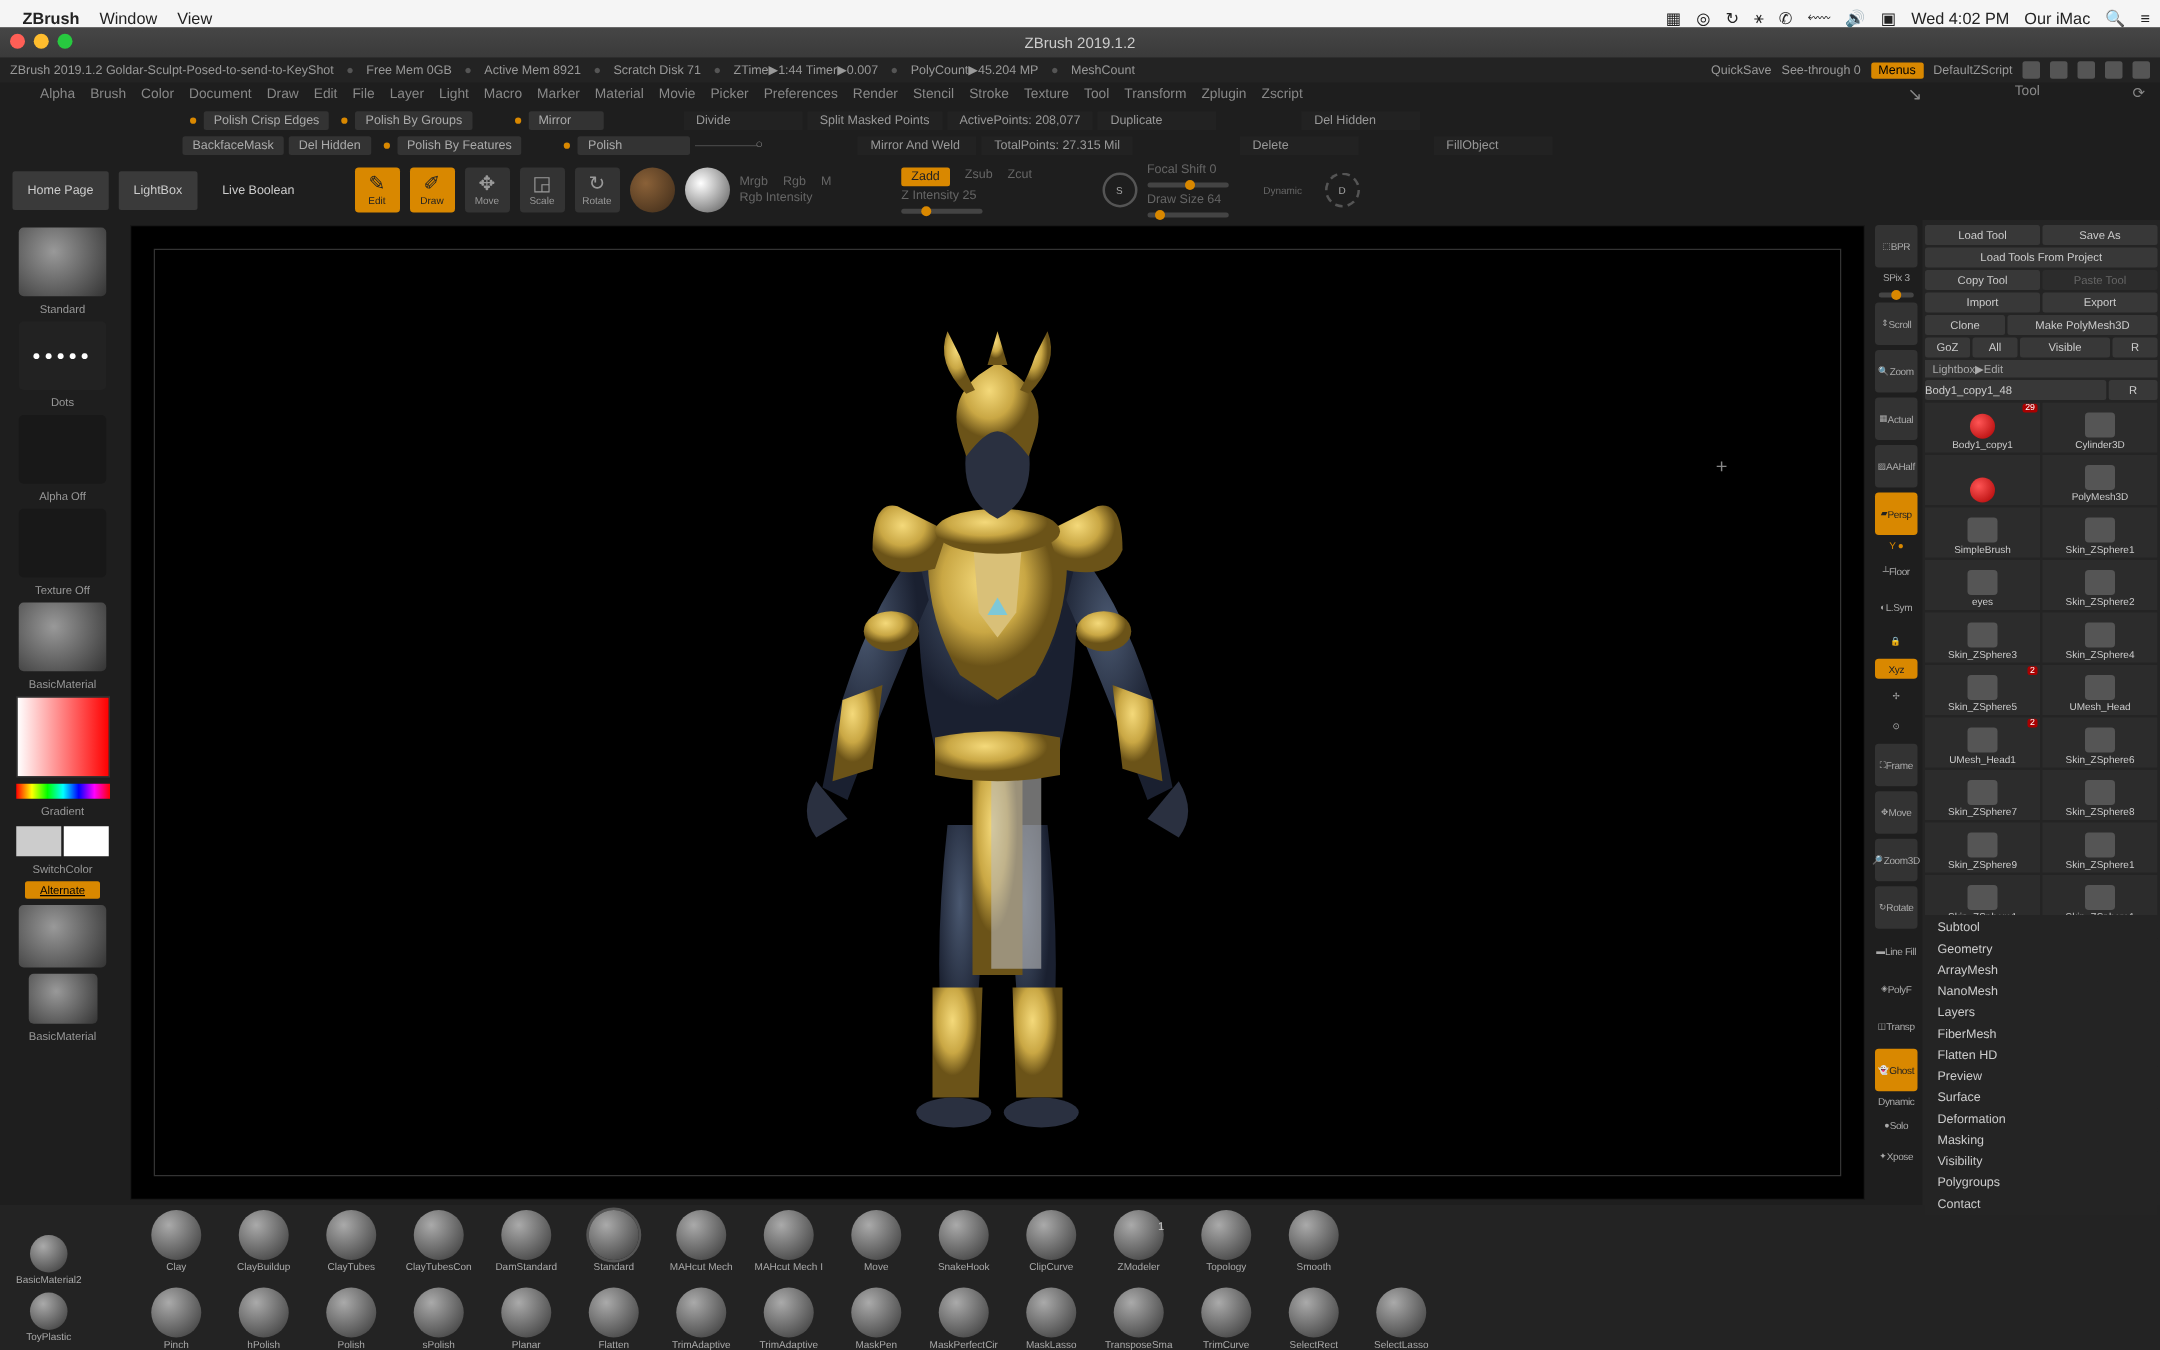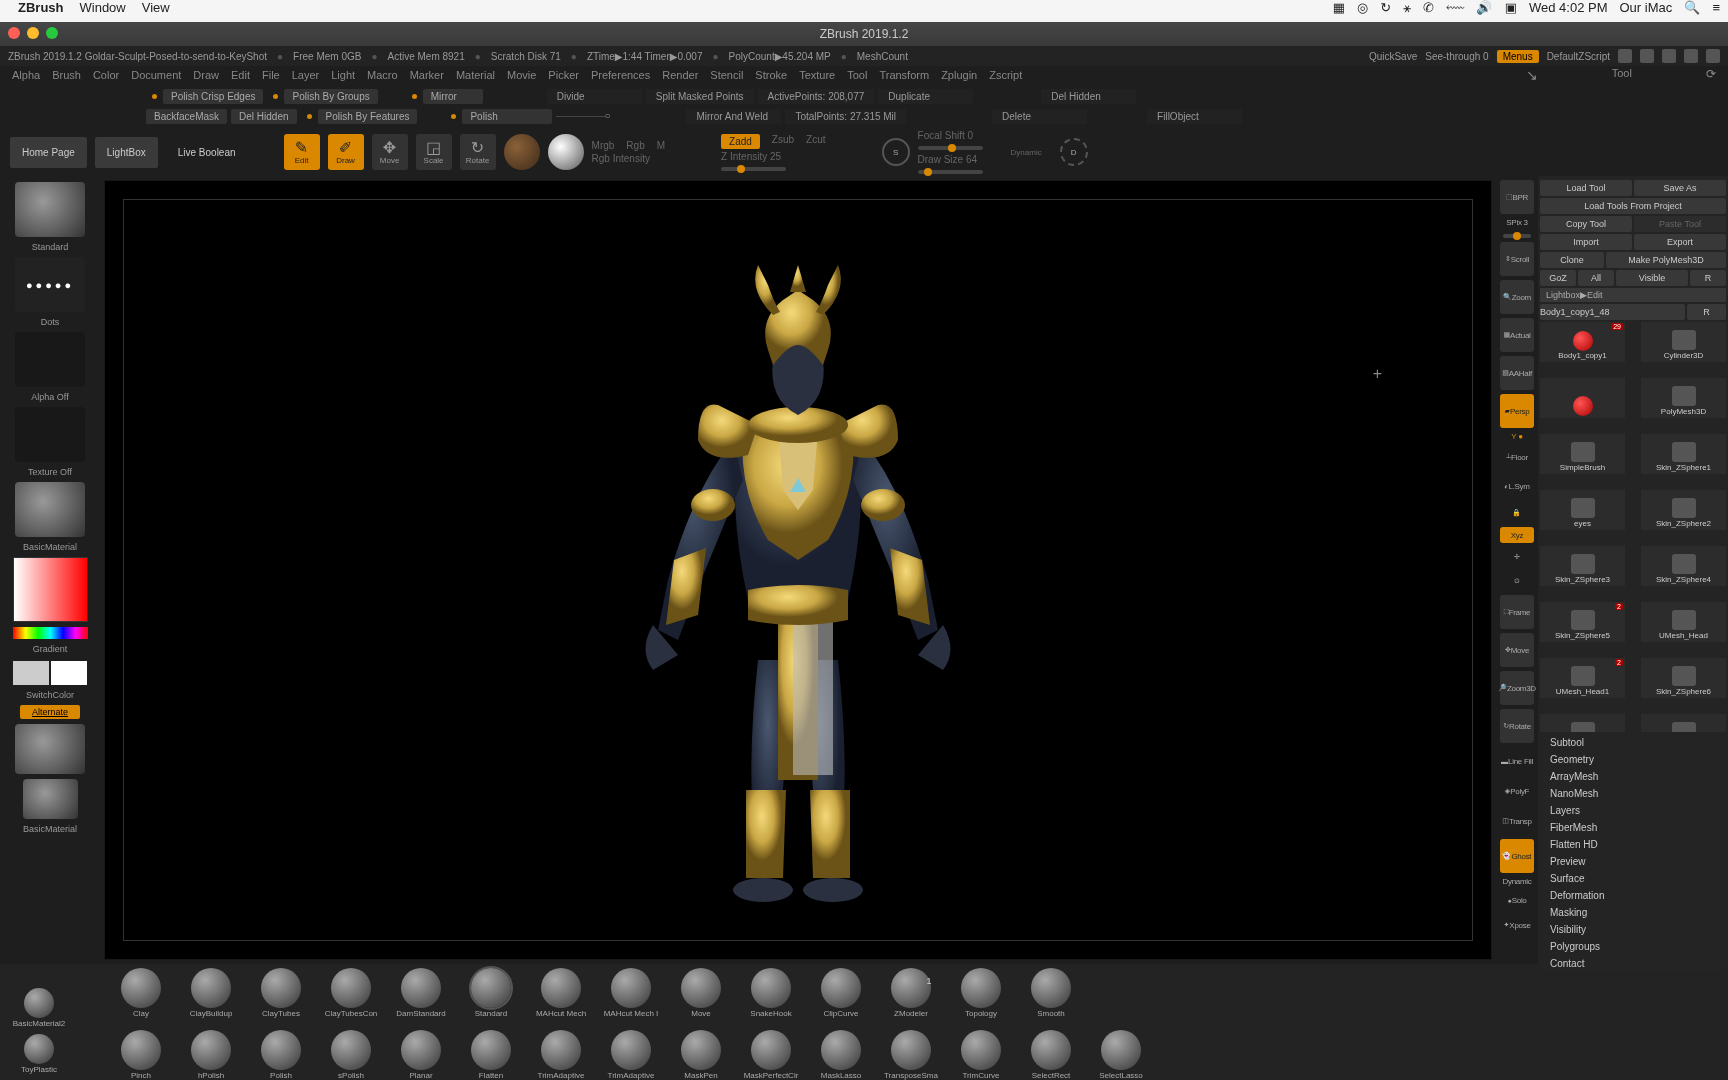--- a/index.html
+++ b/index.html
@@ -8,21 +8,21 @@
   background: #1e1e1e;
   font-family: Arial, sans-serif;
   font-size: 11px;
   color: #aaa;
   overflow: hidden;
   position: relative;
 }
 
 .mac-menubar {
   height: 22px; background: #f5f5f5;
-  display: flex; align-items: flex-start;
+  display: flex; align-items: flex-end;
   padding: 0 8px; color: #222;
   font-size: 13px;
 }
 .mac-menubar .apple { font-size: 15px; margin-right: 10px; }
 .mac-menubar .menu-item { margin-right: 16px; }
 .mac-menubar .app-name { font-weight: bold; }
 .mac-menubar .spacer { flex: 1; }
 .mac-menubar .right-item { margin-left: 12px; display: inline-flex; align-items: center; }
 
 .titlebar {
@@ -41,21 +41,21 @@
   padding: 0 8px; gap: 6px;
   font-size: 10px; color: #999; white-space: nowrap;
 }
 .status-row .sep { margin: 0 4px; color: #555; }
 .status-row .push-r { margin-left: auto; display: flex; align-items: center; gap: 8px; justify-content: flex-end; }
 .status-row .menus-btn { background: #d98800; color: #000; padding: 1px 6px; border-radius: 2px; }
 .mini-ico { width: 14px; height: 14px; background: #555; border-radius: 2px; display: inline-block; }
 
 .menubar {
   height: 18px; display: flex; align-items: center;
-  padding: 0 12px; gap: 12px; font-size: 11px;
+  padding: 0 12px; gap: 12px; font-size: 11px; margin-left: 20px;
 }
 .menubar span { color: #888; }
 
 .opts-area { height: 44px; background: #1e1e1e; position: relative; padding: 2px 0; }
 .opts-row { height: 20px; display: flex; align-items: center; gap: 4px; padding: 0 12px; font-size: 10px; }
 .opt-pill { background: #333; padding: 2px 8px; border-radius: 2px; color: #aaa; min-width: 60px; font-size: 10px; }
 .amber-dot { width: 5px; height: 5px; background: #d98800; border-radius: 50%; margin: 0 2px 0 6px; }
 .dark-box { background: #222; padding: 2px 10px; min-width: 95px; display: inline-block; color: #999; }
 
 .mode-bar { height: 48px; display: flex; align-items: center; padding: 0 10px; gap: 8px; background: #1e1e1e; }
@@ -89,21 +89,21 @@
 .ri-btn { width: 34px; height: 34px; background: #333; border-radius: 3px; display: flex; flex-direction: row; align-items: center; justify-content: center; font-size: 7px; color: #aaa; }
 .ri-btn.active { background: #d98800; color: #222; }
 .tiny-text { font-size: 8px; letter-spacing: -0.3px; }
 .tool-panel { width: 190px; background: #242424; padding: 2px; font-size: 10px; }
 .tool-btn-row { display: flex; gap: 2px; margin: 2px 0; }
 .tool-btn { flex: 1; background: #383838; color: #ccc; padding: 3px 4px; font-size: 9px; border-radius: 2px; text-align: center; }
 .tool-btn.wide { flex: 2; }
 .tool-btn.small { flex: 0.5; padding: 3px 2px; }
 .tool-btn.dim { color: #666; background: #2c2c2c; }
 .lightbox-bar { background: #383838; padding: 2px 6px; font-size: 9px; margin: 2px 0; }
-.subtool-grid { display: grid; grid-template-columns: 1fr 1fr; gap: 16px; margin: 2px 0; max-height: 410px; overflow: hidden; }
+.subtool-grid { display: grid; grid-template-columns: 1fr 1fr; gap: 2px; margin: 2px 0; max-height: 410px; overflow: hidden; }
 .st-item { height: 40px; background: #2c2c2c; display: flex; flex-direction: column; align-items: center; justify-content: flex-end; font-size: 8px; color: #ccc; padding: 2px; position: relative; }
 .st-item .st-ico { width: 24px; height: 20px; background: #555; border-radius: 3px; margin-bottom: 1px; }
 .st-item .red { background: radial-gradient(circle at 35% 35%, #f55, #a00); border-radius: 50%; width: 20px; height: 20px; }
 .st-item .badge { position: absolute; top: 1px; right: 2px; font-size: 7px; background: #a00; color: #fff; padding: 0 2px; border-radius: 2px; }
 .accordion { padding: 3px 10px; font-size: 10px; color: #ccc; background: #242424; cursor: pointer; }
 
 .brush-strip { height: 116px; background: #232323; padding: 2px 8px; overflow: hidden; }
 .brush-row { display: flex; gap: 4px; margin: 2px 0; }
 .brush-item { width: 66px; display: flex; flex-direction: column; align-items: center; font-size: 8px; color: #aaa; }
 .brush-ball { width: 40px; height: 40px; border-radius: 50%; background: radial-gradient(circle at 35% 30%, #aaa, #333); margin-bottom: 1px; }

